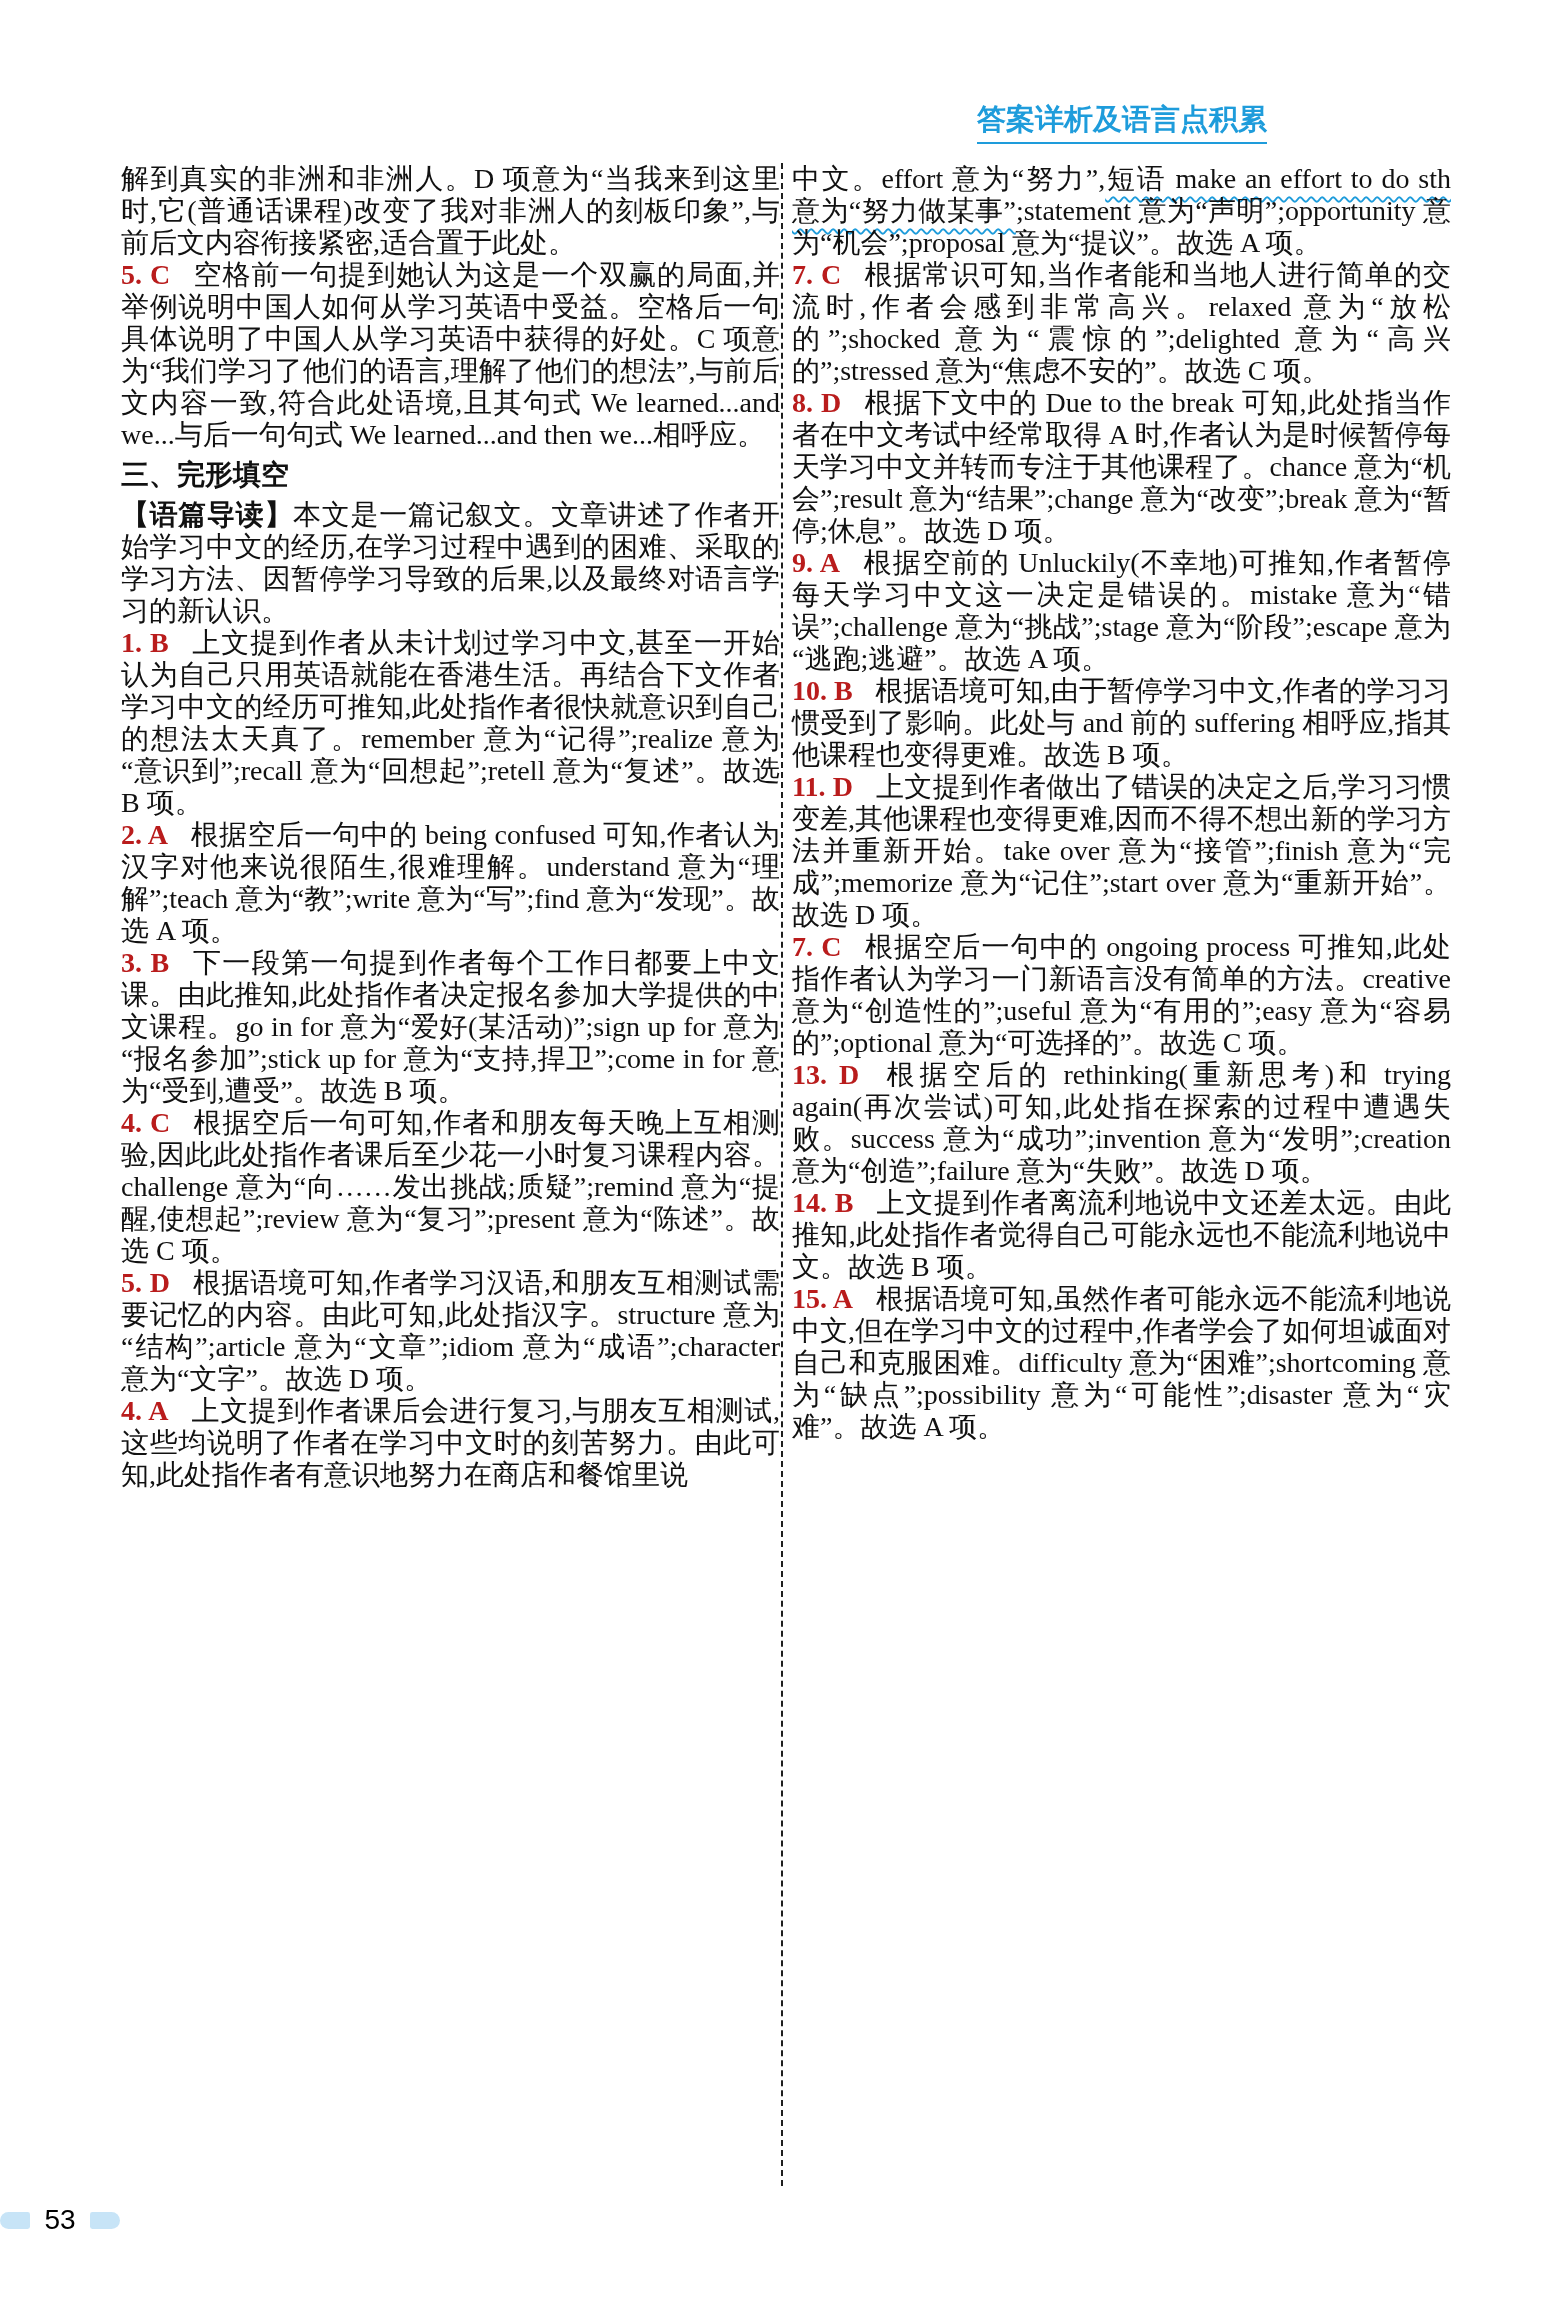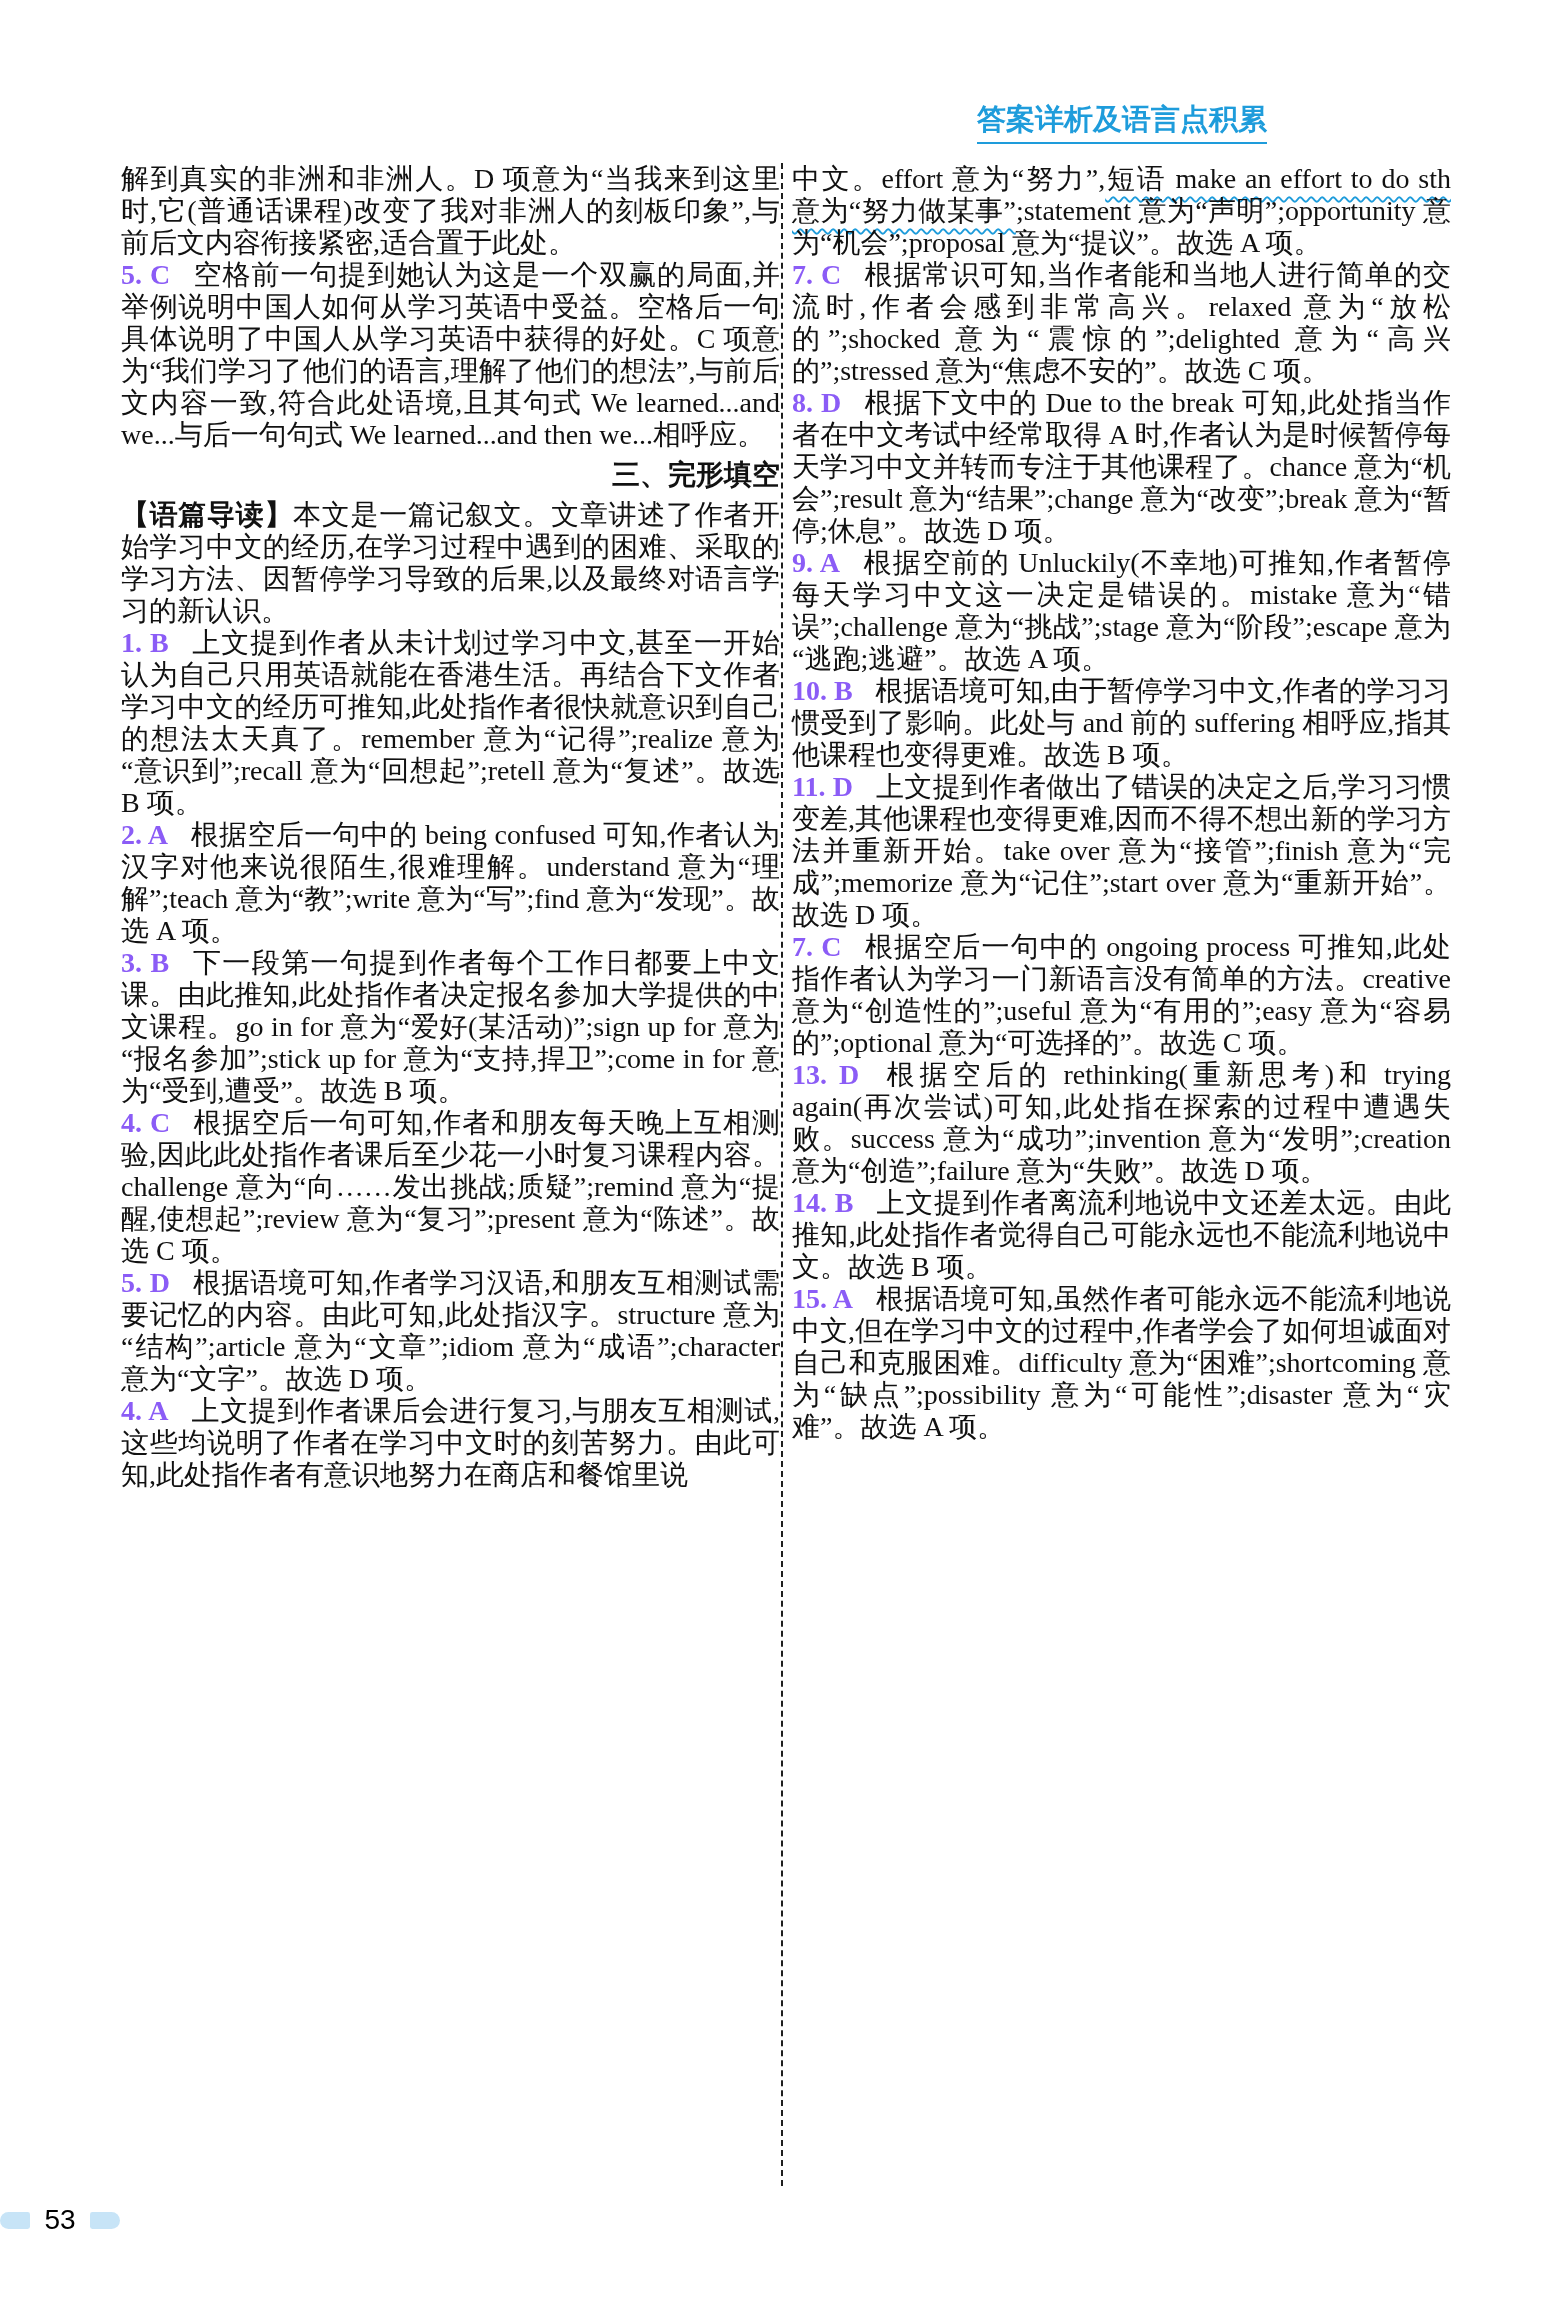--- a/index.html
+++ b/index.html
@@ -27,24 +27,24 @@
   .columns{position:absolute; left:121px; top:163px; width:1330px;}
   .col{width:659px; text-align:justify;}
   .col-left{position:absolute; left:0; top:0;}
   .col-right{position:absolute; right:0; top:0;}
   .column-divider{
     position:absolute; left:660px; top:0; height:2023px; width:0;
     border-left:2px dashed #1f1f1f;
   }
 
   p{margin:0; font-size:28px; line-height:32px;}
-  .num{color:#8b5cf6; font-weight:bold; margin-right:22.4px; white-space:nowrap;}
+  .num{color:#b91c1c; font-weight:bold; margin-right:22.4px; white-space:nowrap;}
   .section-heading{
     font-family:"Liberation Sans","DejaVu Sans",sans-serif;
-    font-weight:bold; font-size:28px; line-height:48px; text-align:right;
+    font-weight:bold; font-size:28px; line-height:48px; text-align:left;
   }
   .guide-label{
     font-family:"Liberation Sans","DejaVu Sans",sans-serif;
     font-weight:bold;
   }
   .wavy{
     text-decoration-line:underline;
     text-decoration-style:wavy;
     text-decoration-color:#1e9cdb;
     text-decoration-thickness:2px;

